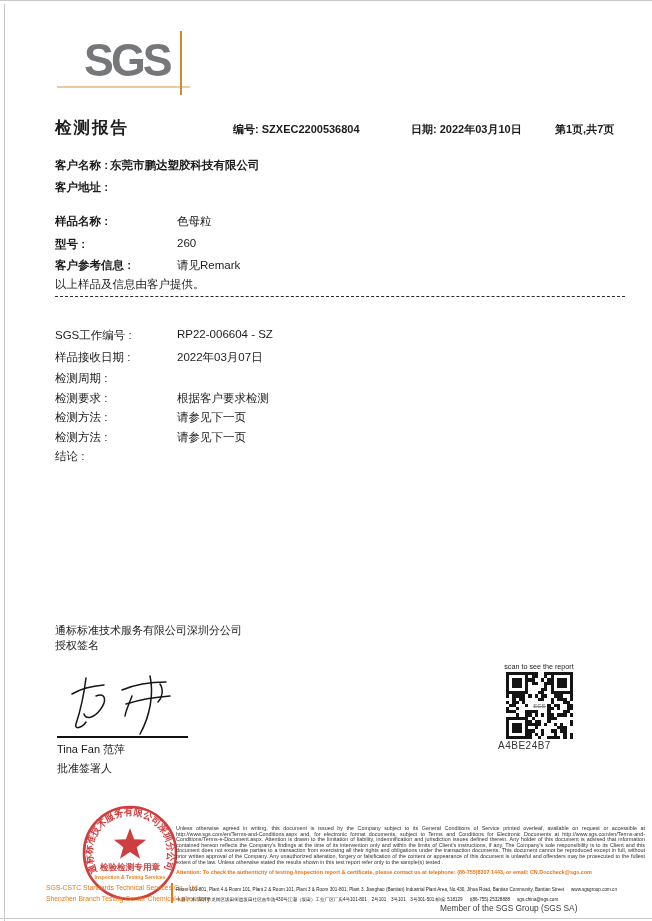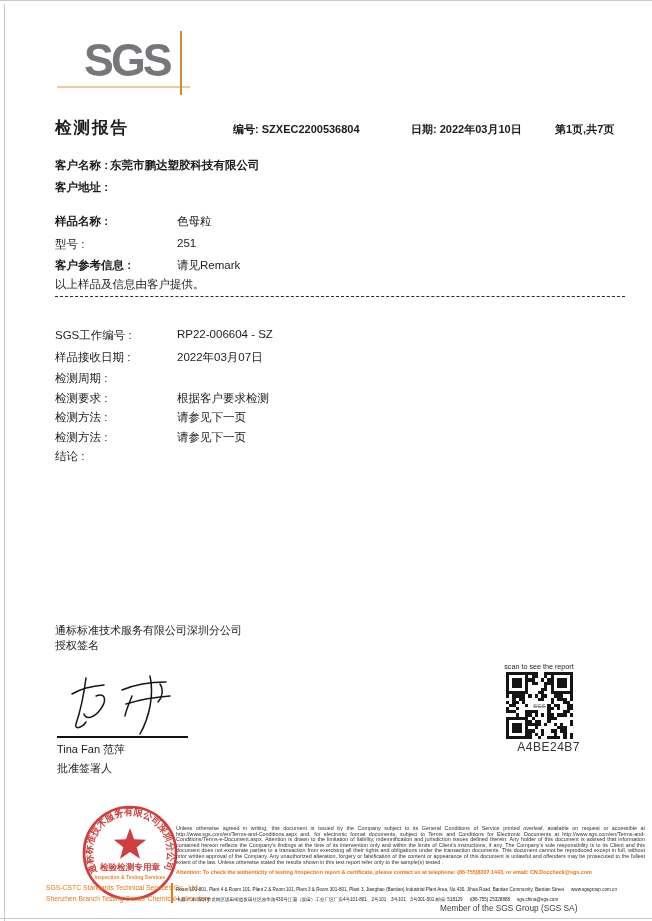--- a/index.html
+++ b/index.html
@@ -10,21 +10,21 @@
   .val{font-size:11.5px;white-space:nowrap;}
   .hairline{background:#c9c9c9;}
   .logo{font-size:47px;font-weight:800;color:#76777a;letter-spacing:-3px;
         transform:scaleX(.95);transform-origin:left top;line-height:1;}
   .title{font-size:16.5px;font-weight:bold;letter-spacing:2px;}
   .meta{font-size:11px;font-weight:600;white-space:nowrap;}
   .dashed{border-top:1.5px dashed #2b2b2b;height:0;}
   .para{font-size:11.5px;line-height:17.4px;text-align:justify;}
   .sig-company{font-size:11px;line-height:15px;}
   .qr-caption{font-size:7.2px;text-align:center;white-space:nowrap;color:#222;}
-  .qr-code-text{font-size:12px;text-align:right;letter-spacing:.5px;color:#333;}
+  .qr-code-text{font-size:10px;text-align:left;letter-spacing:.5px;color:#333;}
   [data-name="qr-pattern"]{display:grid;grid-template:repeat(21,1fr)/repeat(21,1fr);}
   [data-name="qr-pattern"] div{background:#141414;}
   .qr-center{font-size:6px;font-weight:bold;color:#8a8a8a;background:#fff;
              padding:0 1px;text-decoration:line-through;}
   .stamp-caption{font-size:6.8px;color:#e87818;white-space:nowrap;line-height:11px;}
   .fineprint{font-size:5.4px;line-height:5.6px;color:#333;text-align:justify;}
   .attention{font-size:5.4px;line-height:5.8px;color:#ee7211;font-weight:bold;}
   .addr{font-size:4.6px;color:#222;white-space:nowrap;display:flex;align-items:baseline;}
   .addr .main{max-width:388px;overflow:hidden;}
   .addr .extra{margin-left:7px;}
@@ -53,22 +53,22 @@
     <span data-name="report-date-value">2022年03月10日</span>
   </div>
   <div class="abs meta" style="left:555px;top:122px" data-name="page-indicator">第1页,共7页</div>
 
   <div class="abs lbl" style="left:55px;top:158px;font-weight:bold" data-name="client-name-label">客户名称 :</div>
   <div class="abs val" style="left:110px;top:158px;font-weight:bold" data-name="client-name-value">东莞市鹏达塑胶科技有限公司</div>
   <div class="abs lbl" style="left:55px;top:180px;font-weight:bold" data-name="client-address-label">客户地址 :</div>
 
   <div class="abs lbl" style="left:55px;top:214px;font-weight:bold" data-name="sample-name-label">样品名称 :</div>
   <div class="abs val" style="left:177px;top:214px" data-name="sample-name-value">色母粒</div>
-  <div class="abs lbl" style="left:55px;top:237px;font-weight:normal" data-name="model-label">型号 :</div>
-  <div class="abs val" style="left:177px;top:237px" data-name="model-value">251</div>
+  <div class="abs lbl" style="left:55px;top:237px;font-weight:bold" data-name="model-label">型号 :</div>
+  <div class="abs val" style="left:177px;top:237px" data-name="model-value">260</div>
   <div class="abs lbl" style="left:55px;top:258px;font-weight:bold" data-name="client-ref-label">客户参考信息 :</div>
   <div class="abs val" style="left:177px;top:258px" data-name="client-ref-value">请见Remark</div>
   <div class="abs lbl" style="left:55px;top:277px" data-name="sample-note">以上样品及信息由客户提供。</div>
 
   <div class="abs dashed" style="left:55px;top:296px;width:570px" data-name="section-divider"></div>
 
   <div class="abs lbl" style="left:55px;top:328px" data-name="job-number-label">SGS工作编号 :</div>
   <div class="abs val" style="left:177px;top:328px" data-name="job-number-value">RP22-006604 - SZ</div>
   <div class="abs lbl" style="left:55px;top:350px" data-name="received-date-label">样品接收日期 :</div>
   <div class="abs val" style="left:177px;top:350px" data-name="received-date-value">2022年03月07日</div>

